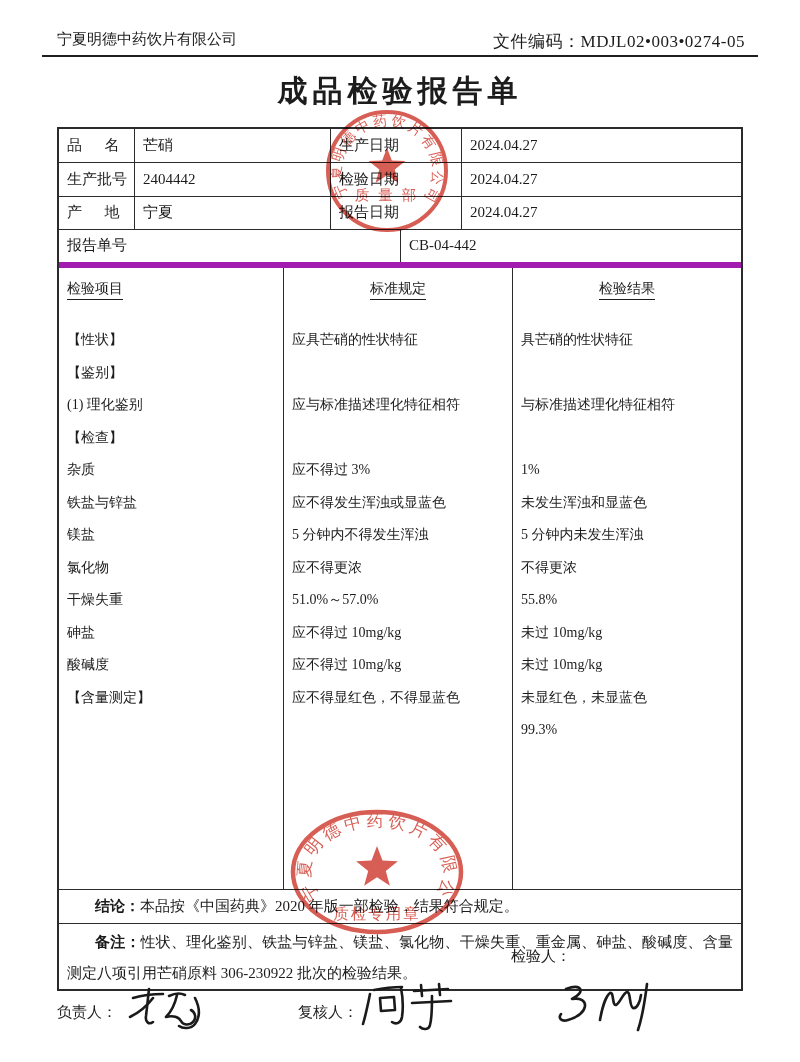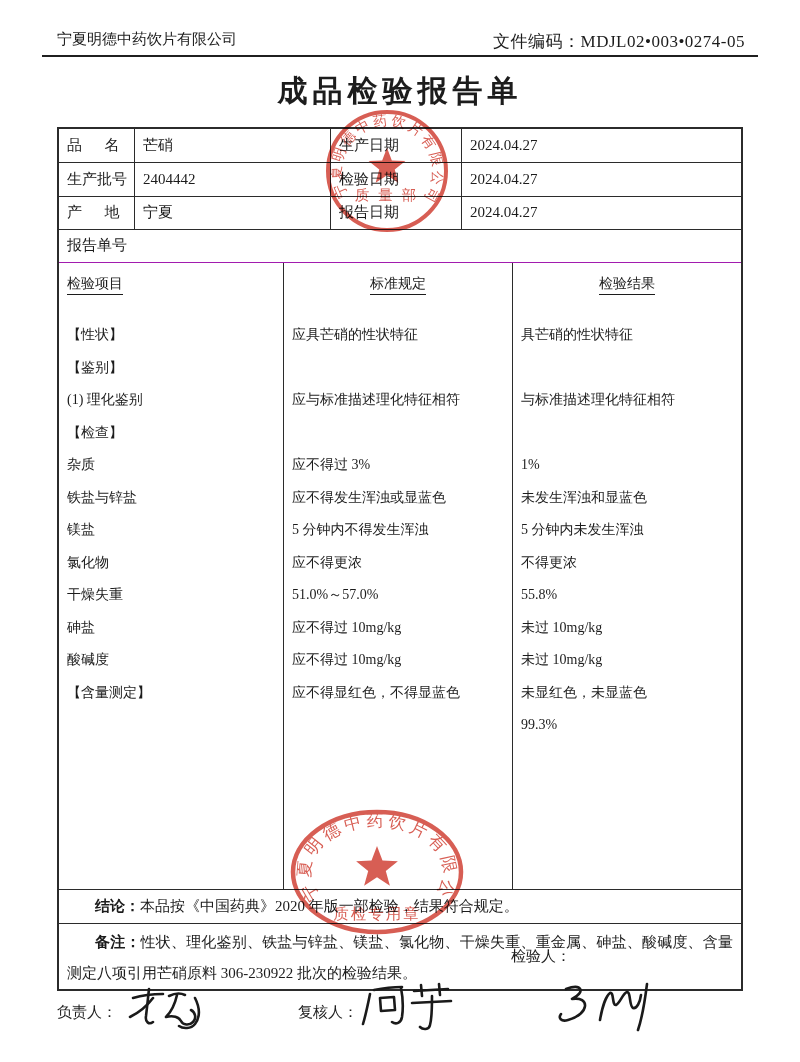--- a/index.html
+++ b/index.html
@@ -14,21 +14,21 @@
   .doc-table{position:absolute;left:57px;top:127px;width:686px;box-sizing:border-box;
              border:2px solid #2b2b2b;}
   .doc-table *{box-sizing:border-box;}
   .info-row{display:flex;height:33.25px;font-size:15px;}
   .info-row + .info-row{border-top:1px solid #2b2b2b;text-align:center;}
   .ic{display:flex;align-items:center;padding:0 8px;white-space:pre;overflow:hidden;}
   .ic.b{border-left:1px solid #2b2b2b;}
   .w1{width:75px;}.w2{width:196px;}.w3{width:131px;}.w4{flex:1;}
   .wlab{width:341px;}
   
-  .main-area{display:flex;height:627px;border-top:1px solid #a21caf;font-size:14px;justify-content:space-between;}
+  .main-area{display:flex;height:627px;border-top:6px solid #a21caf;font-size:14px;justify-content:space-between;}
   .mcol{display:flex;flex-direction:column;}
   .mcol1{width:224px;}
   .mcol2{width:229px;border-left:1px solid #2b2b2b;}
   .mcol3{flex:1;border-left:1px solid #2b2b2b;}
   .mhead{height:56px;padding:12px 8px 0 8px;white-space:pre;}
   .mhead.ctr{text-align:center;}
   .mhead span{border-bottom:1px solid #1c1c1c;padding-bottom:3px;}
   .mcell{height:32.5px;line-height:32.5px;padding:0 8px;white-space:pre;overflow:hidden;}
   .mcell.tall{height:65px;}
   .concl-row{height:34px;border-top:1px solid #2b2b2b;font-size:15px;
@@ -72,20 +72,21 @@
       <div class="ic w4 b">2024.04.27</div>
     </div>
     <div class="info-row">
       <div class="ic w1">产      地</div>
       <div class="ic w2 b">宁夏</div>
       <div class="ic w3 b">报告日期</div>
       <div class="ic w4 b">2024.04.27</div>
     </div>
     <div class="info-row">
       <div class="ic wlab">报告单号</div>
+      <div class="ic w4 b">CB-04-442</div>
     </div>
 
     <div class="main-area">
       <div class="mcol mcol1">
         <div class="mhead"><span>检验项目</span></div>
         <div class="mcell">【性状】</div>
         <div class="mcell">【鉴别】</div>
         <div class="mcell">(1) 理化鉴别</div>
         <div class="mcell">【检查】</div>
         <div class="mcell">杂质</div>

